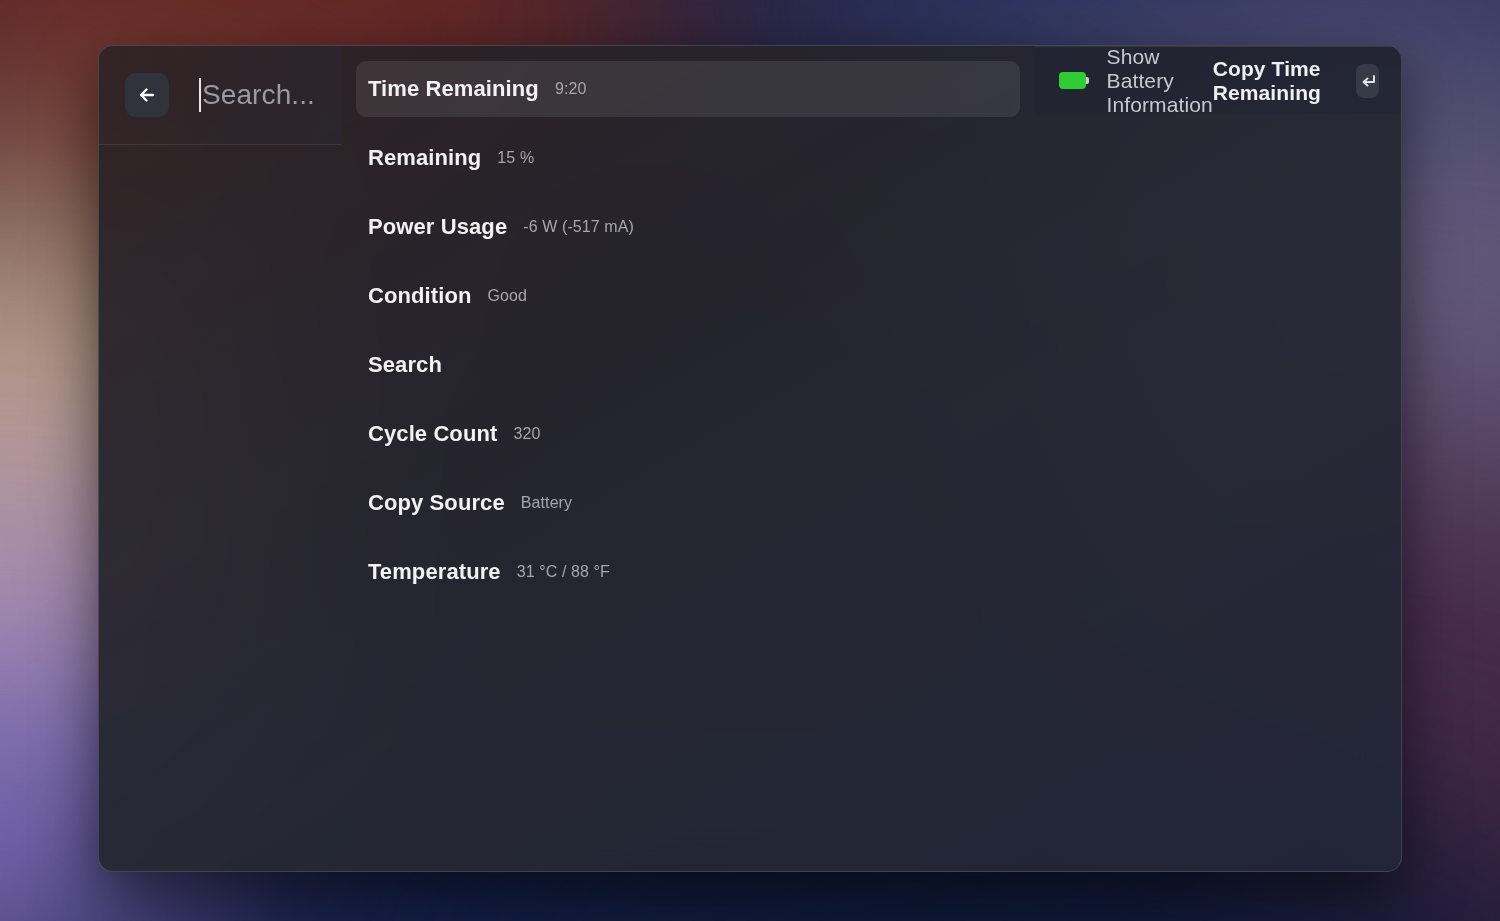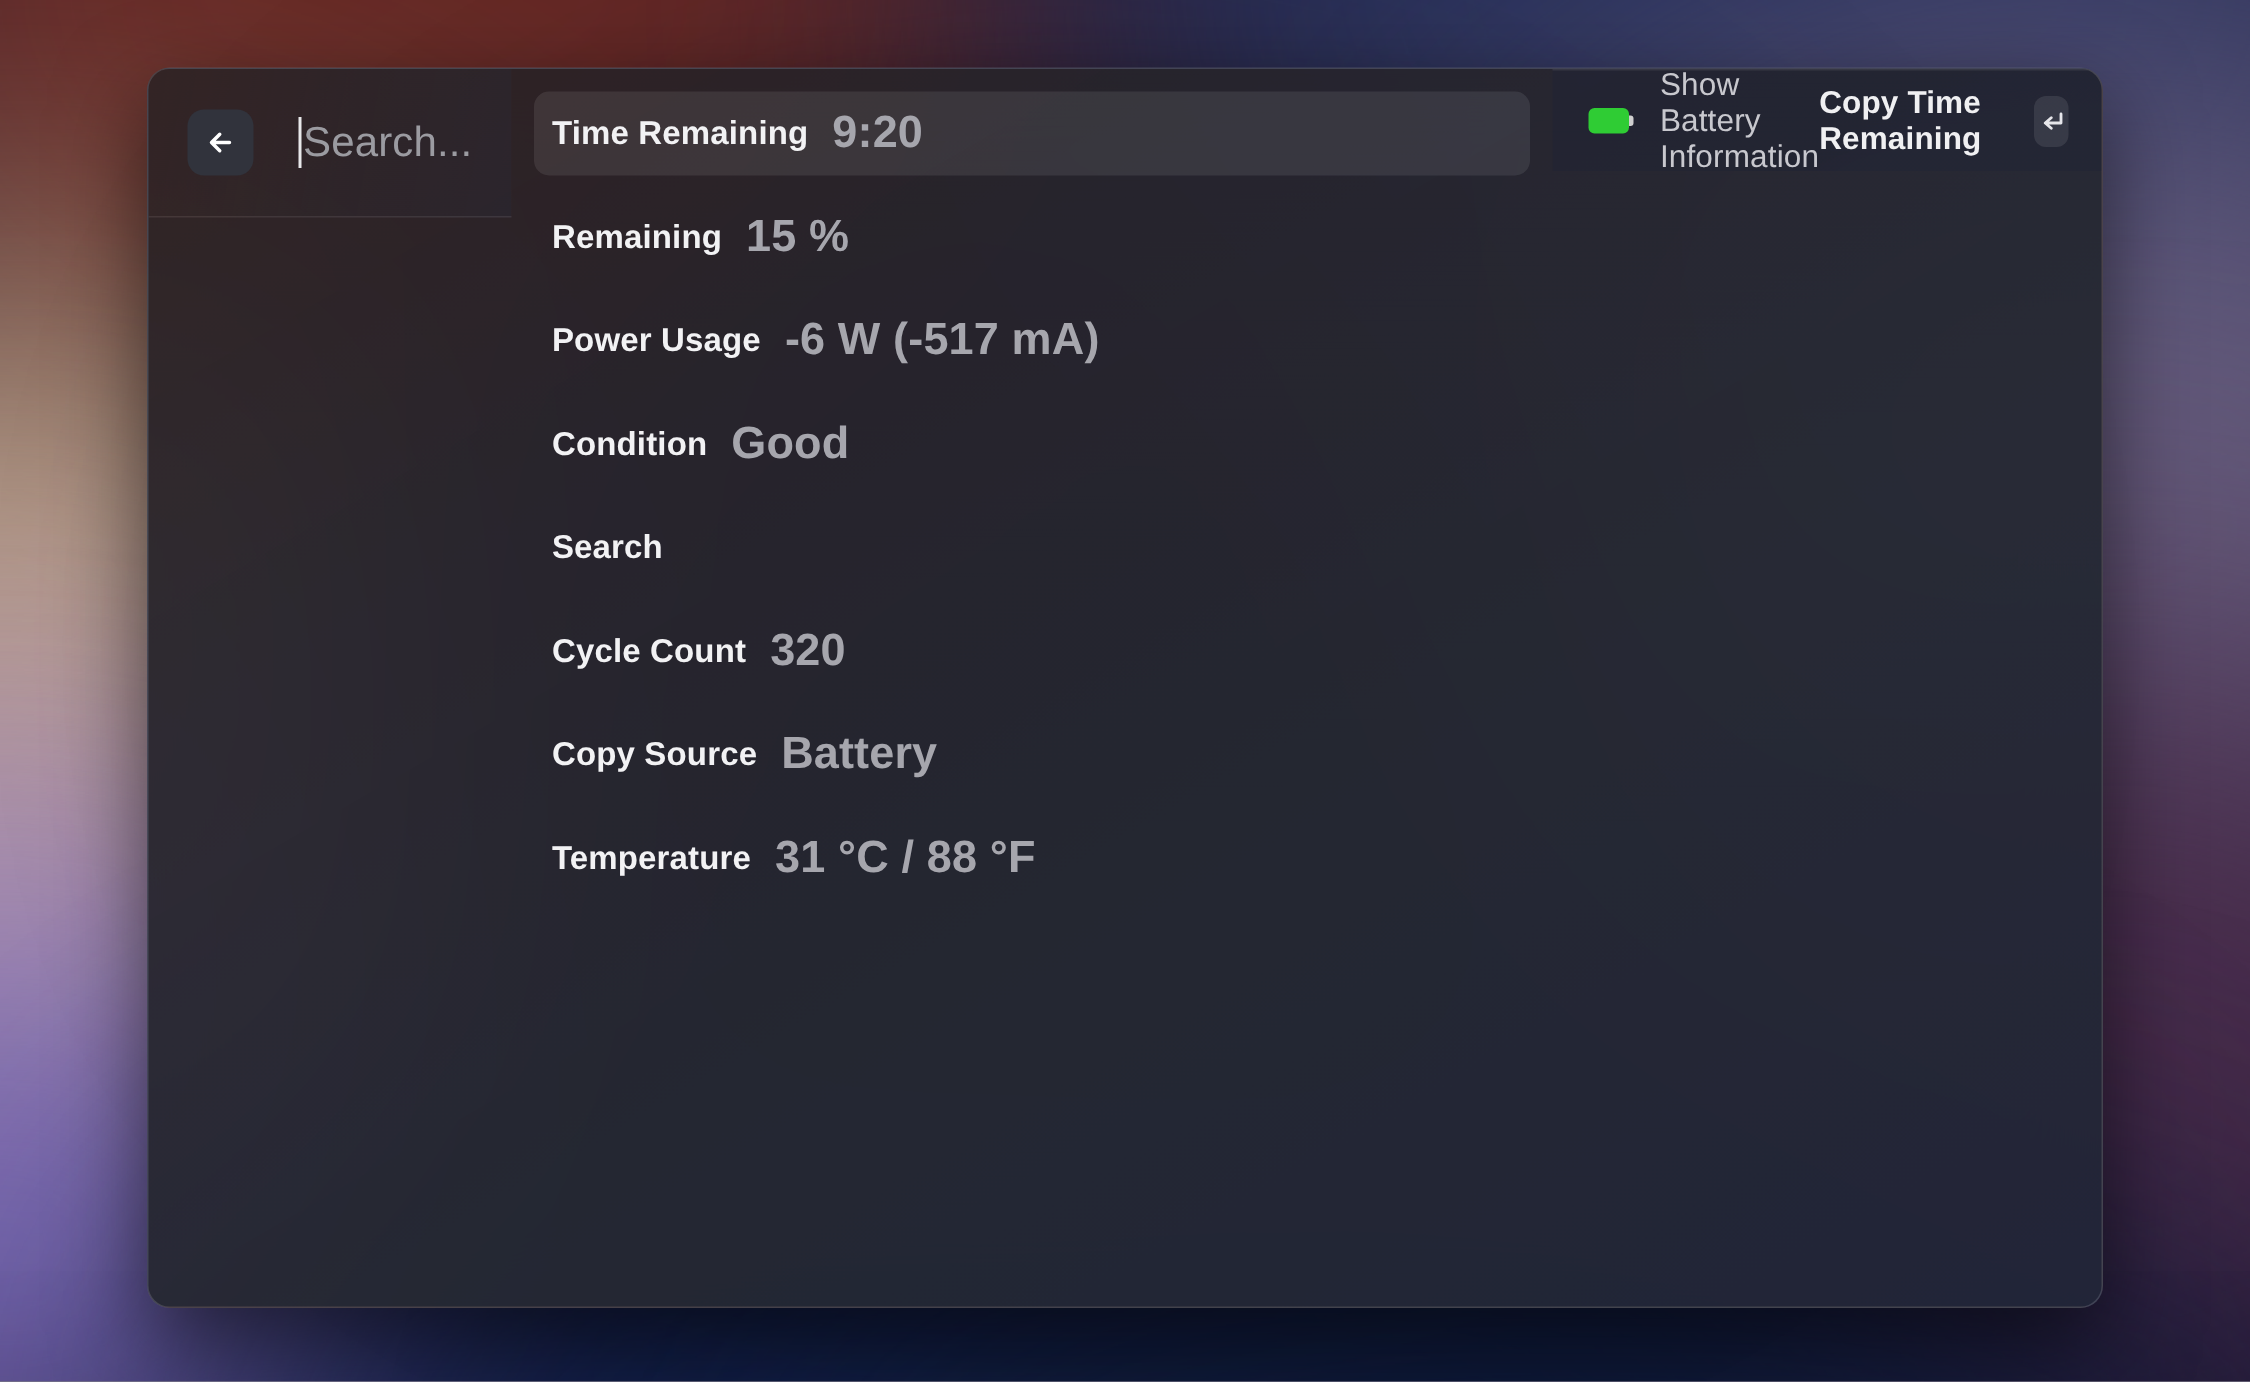--- a/index.html
+++ b/index.html
@@ -121,22 +121,22 @@
     background: rgba(255,255,255,0.085);
   }
   .row-label {
     font-size: 22px;
     font-weight: bold;
     color: #f2f2f4;
     letter-spacing: .1px;
     white-space: nowrap;
   }
   .row-value {
-    font-size: 30px;
-    font-weight: bold;
+    font-size: 16px;
+    font-weight: normal;
     color: #a6a6ad;
     margin-left: 16px;
     letter-spacing: .1px;
     white-space: nowrap;
   }
 
   
   #footer {
     height: 68px;
     flex: 0 0 68px;

